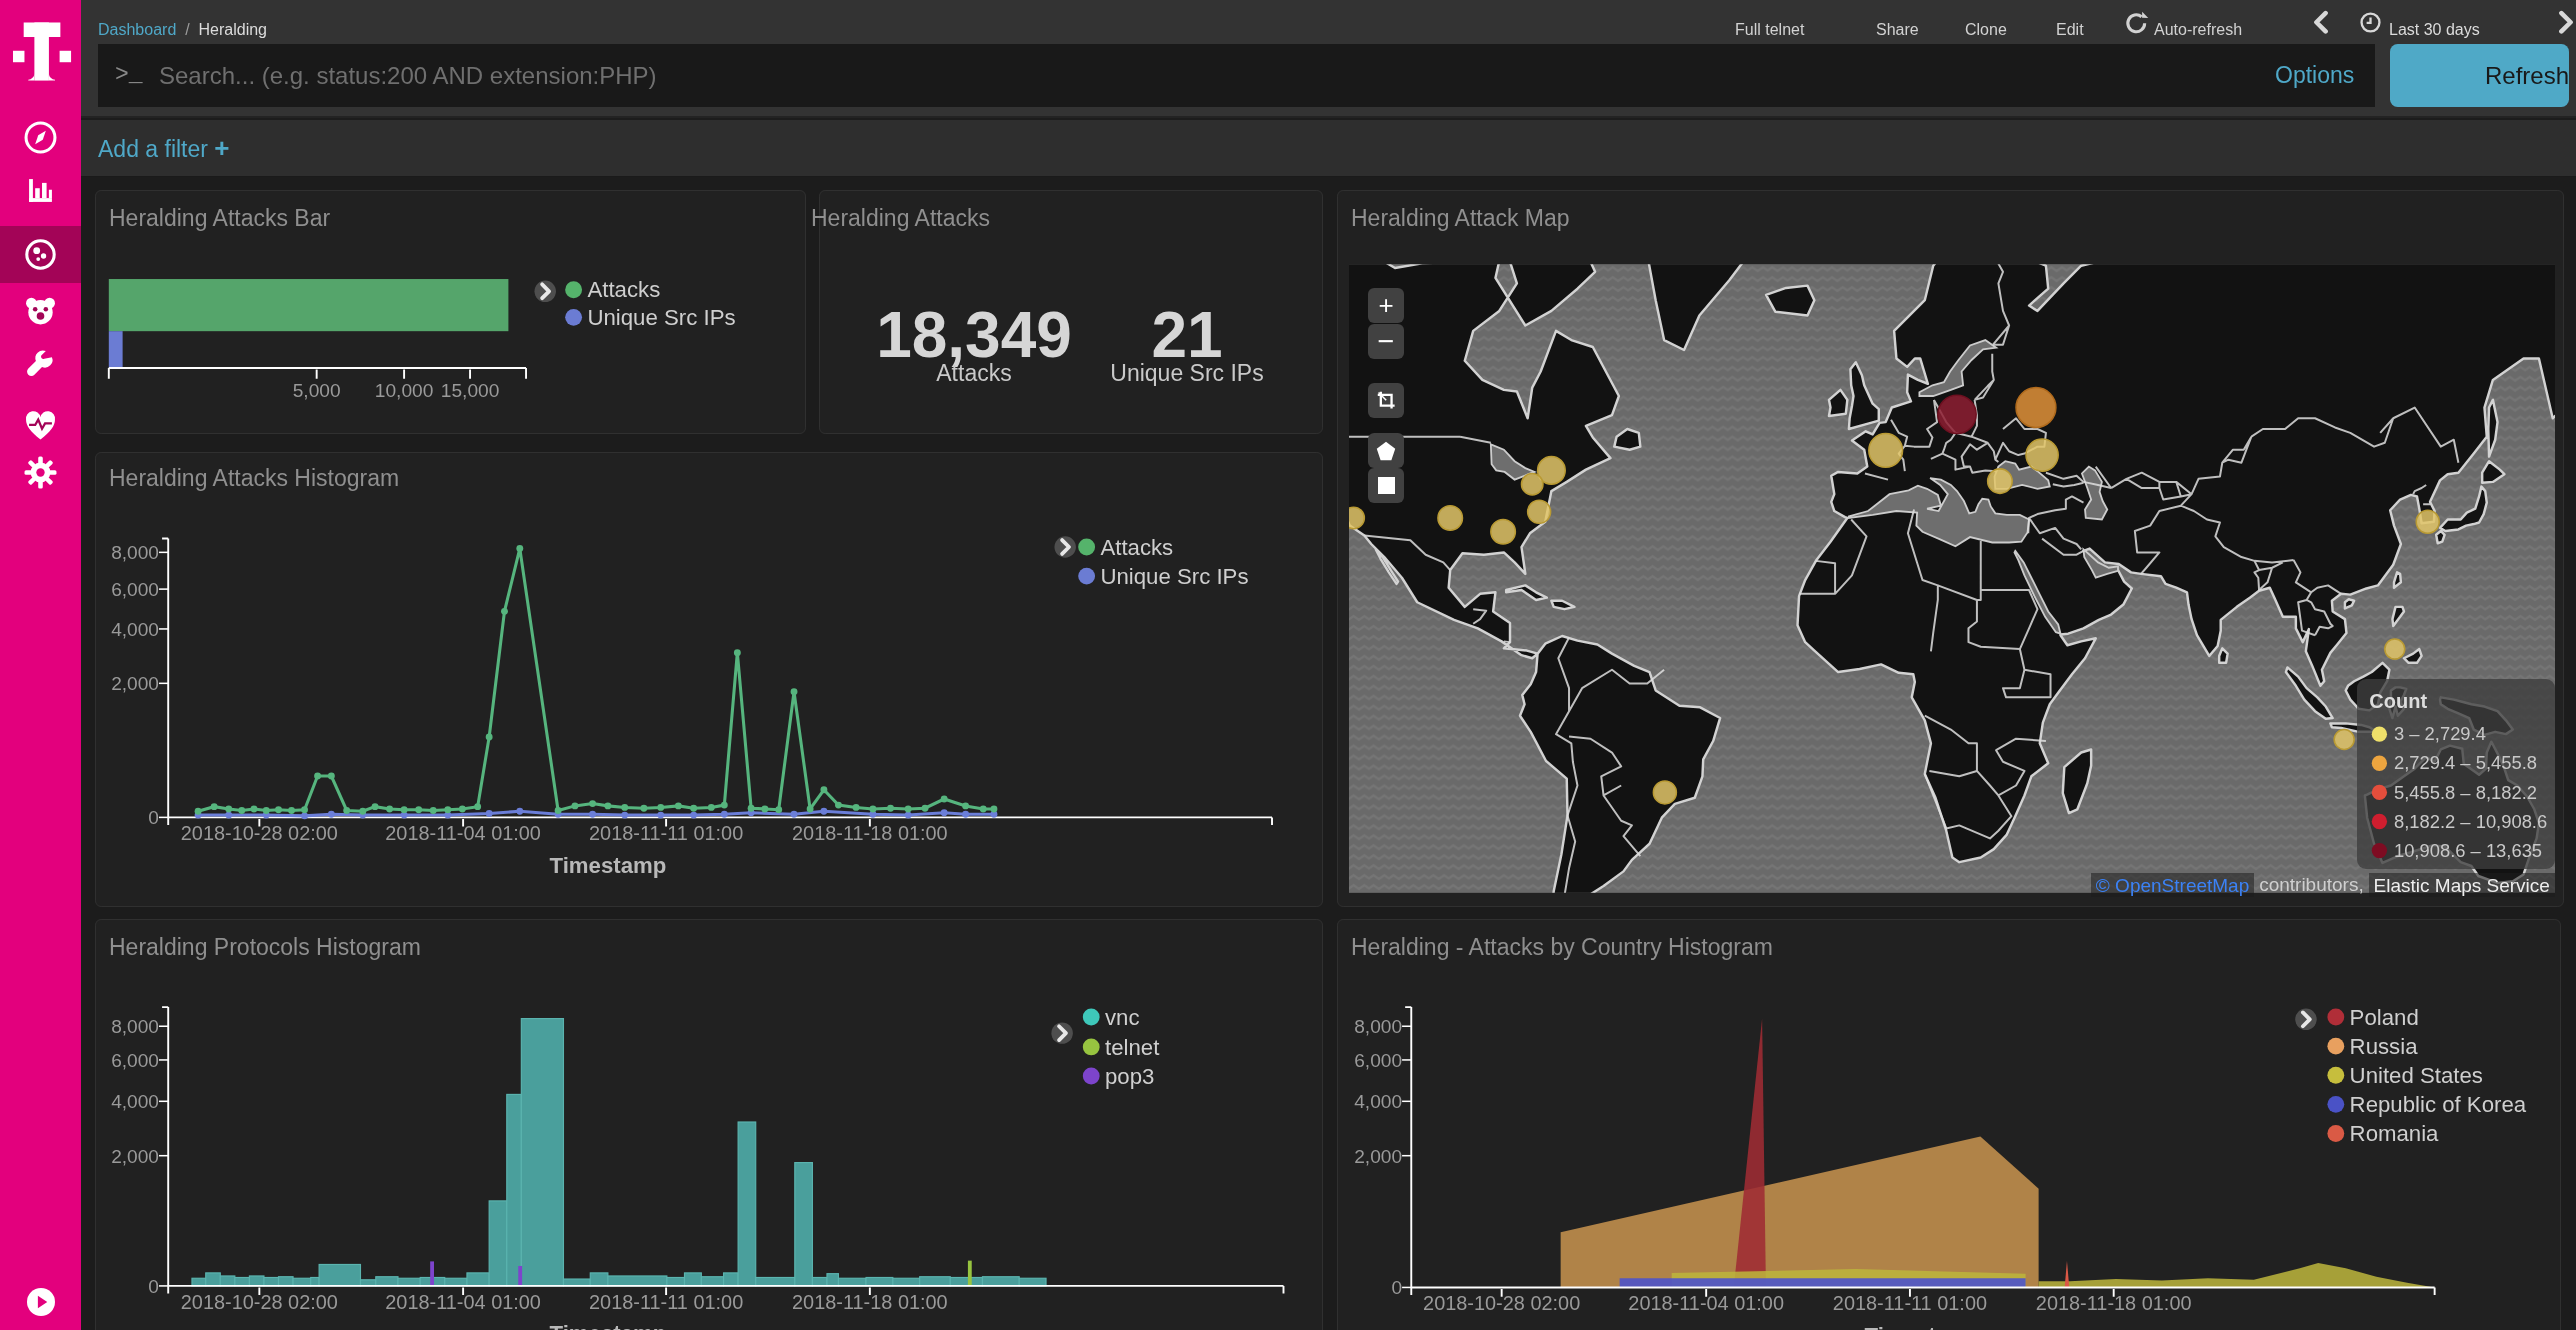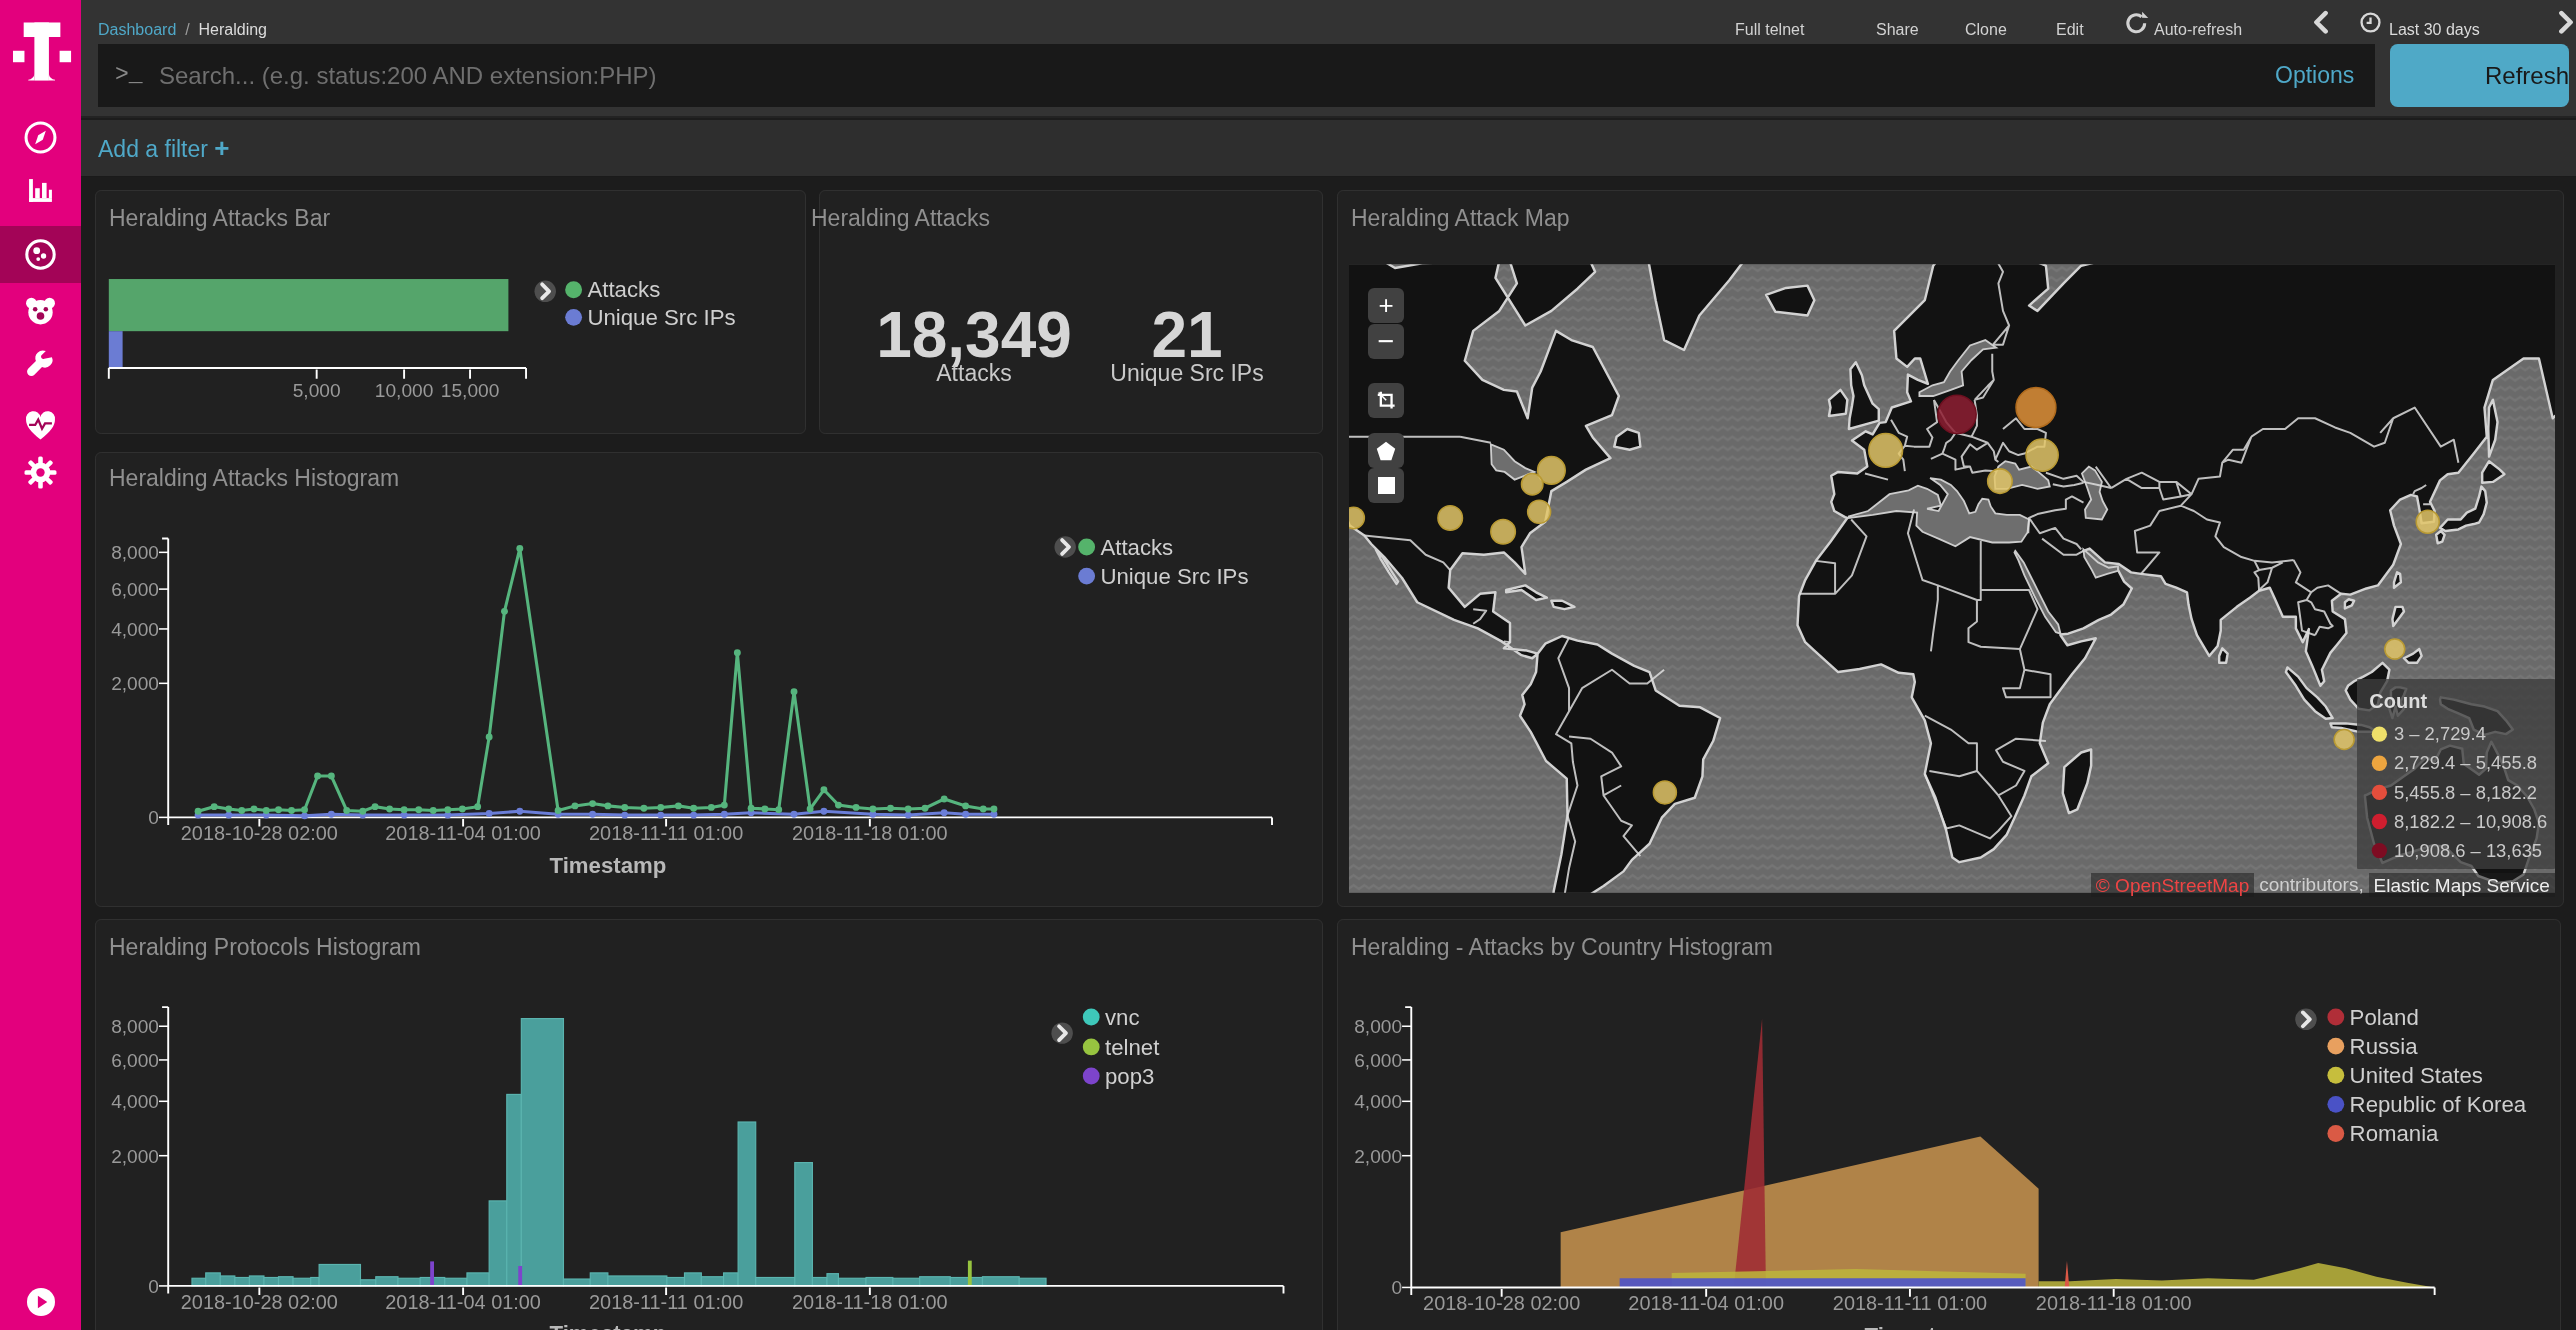--- a/index.html
+++ b/index.html
@@ -172,36 +172,36 @@
 <div class="abs" style="left:1368px;top:383px;width:36px;height:35px;background:#414141;border-radius:6.1px;z-index:3;color:#fff;text-align:center;font-size:26px;line-height:35px"><svg width="18.4" height="18.4" viewBox="0 0 24 24" style="margin-top:7.7px">
       <path d="M5,1 v18 h18 M1,5 h18 v18" stroke="#fff" stroke-width="3" fill="none"></path>
       <path d="M2,2 L12,12" stroke="#fff" stroke-width="2"></path>
     </svg></div>
 <div class="abs" style="left:1368px;top:433px;width:36px;height:35px;background:#414141;border-radius:6.1px;z-index:3;color:#fff;text-align:center;font-size:26px;line-height:35px"><svg width="20" height="20" viewBox="0 0 26 26" style="margin-top:7.7px">
       <path d="M13,1 L25,10 L20,25 L6,25 L1,10 Z" fill="#fff"></path>
     </svg></div>
 <div class="abs" style="left:1368px;top:468px;width:36px;height:35px;background:#414141;border-radius:6.1px;z-index:3;color:#fff;text-align:center;font-size:26px;line-height:35px"><svg width="17" height="17" viewBox="0 0 22 22" style="margin-top:8.4px">
       <rect width="22" height="22" fill="#fff"></rect>
     </svg></div>
-<div class="abs" style="left:2357px;top:679px;width:198px;height:190px;background:rgba(62,62,62,.78);border-radius:1px;z-index:3">
+<div class="abs" style="left:2357px;top:679px;width:198px;height:190px;background:rgba(62,62,62,.78);border-radius:9px;z-index:3">
 <div style="position:absolute;left:12.3px;top:10.7px;font-size:20px;font-weight:bold;color:#ddd">Count</div>
   </div>
 <svg class="abs" style="left:2357px;top:679px;z-index:4" width="198" height="190" viewBox="3074 886 258 248">
     <circle cx="3103" cy="958" r="10" fill="#efe06a"></circle>
     <text x="3122" y="966" style="fill:#c9c9c9;font-size:24px">3 – 2,729.4</text>
     <circle cx="3103" cy="996" r="10" fill="#eda53f"></circle>
     <text x="3122" y="1004" style="fill:#c9c9c9;font-size:24px">2,729.4 – 5,455.8</text>
     <circle cx="3103" cy="1034" r="10" fill="#e54e3c"></circle>
     <text x="3122" y="1042" style="fill:#c9c9c9;font-size:24px">5,455.8 – 8,182.2</text>
     <circle cx="3103" cy="1072" r="10" fill="#cf1e2f"></circle>
     <text x="3122" y="1080" style="fill:#c9c9c9;font-size:24px">8,182.2 – 10,908.6</text>
     <circle cx="3103" cy="1110" r="10" fill="#7e0c22"></circle>
     <text x="3122" y="1118" style="fill:#c9c9c9;font-size:24px">10,908.6 – 13,635</text>
   </svg>
-<div class="abs" style="right:21.5px;top:874px;z-index:3;font-size:19px;white-space:nowrap"><span style="background:rgba(30,30,30,.55);color:#ef4444;padding:1.5px 4.6px">© OpenStreetMap</span><span style="color:#cfcfcf"> contributors, </span><span style="background:rgba(30,30,30,.55);color:#eee;padding:1.5px 4.6px">Elastic Maps Service</span></div>
+<div class="abs" style="right:21.5px;top:874px;z-index:3;font-size:19px;white-space:nowrap"><span style="background:rgba(30,30,30,.55);color:#3b82f6;padding:1.5px 4.6px">© OpenStreetMap</span><span style="color:#cfcfcf"> contributors, </span><span style="background:rgba(30,30,30,.55);color:#eee;padding:1.5px 4.6px">Elastic Maps Service</span></div>
 <svg class="abs" style="left:95px;top:452px;z-index:2" width="1228" height="455" viewBox="124 589 1602 594">
 <path d="M219,702 V1066 M219,702 h-8 M219,1066 H1660 M219,1066 v10 M1660,1066 v10 M338,1068 v10 M604,1068 v10 M869,1068 v10 M1135,1068 v10" stroke="#fff" stroke-width="2.5" fill="none"></path>
 <text x="207" y="729" class="axlab" text-anchor="end">8,000</text>
     <path d="M207,720 H219" stroke="#fff" stroke-width="2"></path>
     <text x="207" y="777" class="axlab" text-anchor="end">6,000</text>
     <path d="M207,768 H219" stroke="#fff" stroke-width="2"></path>
     <text x="207" y="829" class="axlab" text-anchor="end">4,000</text>
     <path d="M207,820 H219" stroke="#fff" stroke-width="2"></path>
     <text x="207" y="900" class="axlab" text-anchor="end">2,000</text>
     <path d="M207,891 H219" stroke="#fff" stroke-width="2"></path>

